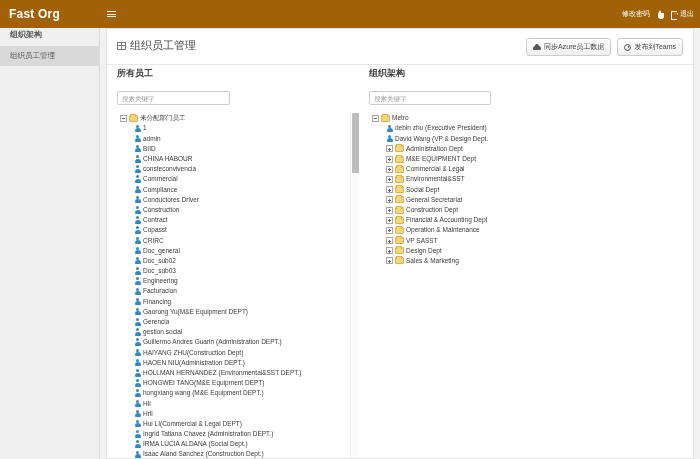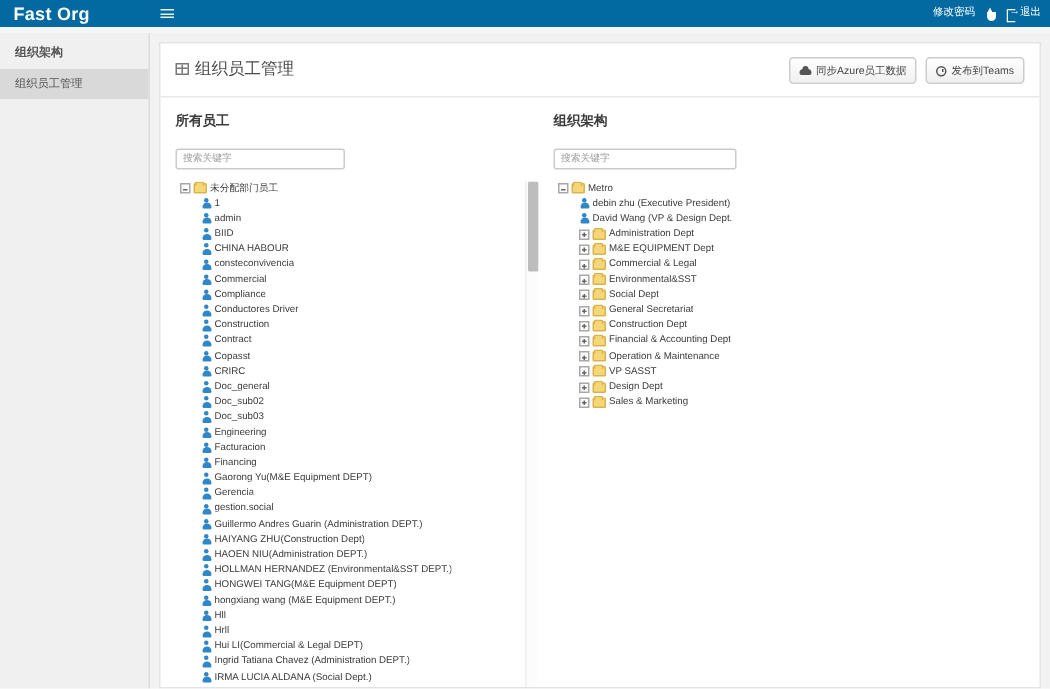--- a/index.html
+++ b/index.html
@@ -6,22 +6,22 @@
   html, body {
     width: 700px; height: 459px;
     font-family: "Liberation Sans", "DejaVu Sans", sans-serif;
     background: #f5f5f5;
     overflow: hidden;
   }
   #app { position: relative; width: 700px; height: 459px; }
 
   
   .topbar {
-    position: absolute; top: 0; left: 0; right: 0; height: 18px;
-    background: #0369a1;
+    position: absolute; top: 0; left: 0; right: 0; height: 28px;
+    background: #a16207;
     display: flex; align-items: center;
     z-index: 10;
   }
   .brand {
     width: 100px; height: 22px;
     display: flex; align-items: center;
     padding-left: 9px;
     color: #fff; font-size: 12px; font-weight: bold;
     letter-spacing: .2px;
   }
@@ -122,21 +122,21 @@
   .clock-ico {
     width: 7px; height: 7px; border: 1px solid #555; border-radius: 50%;
     position: relative; display:inline-block;
   }
   .clock-ico::after {
     content:""; position:absolute; left:2.5px; top:1px; width:1px; height:2.5px; background:#555;
   }
   .divider { height: 1px; background: #e8e8e8; margin: 8px 0 0 0; }
 
   
-  .cols { display: flex; padding: 0; height: calc(100% - 36px); }
+  .cols { display: flex; padding: 0; height: calc(100% - 36px); align-items: center; }
   .col { position: relative; }
   .col-left { width: 252px; padding: 9px 0 0 10px; }
   .col-right { flex: 1; padding: 9px 10px 0 10px; }
   .col-title { font-size: 9px; font-weight: bold; color: #3c3c3c; margin-bottom: 7px; }
   .search-input {
     width: 113px; height: 14px; border: 1px solid #ccc; border-radius: 2px;
     font-size: 6.5px; color: #8a8a8a; padding: 0 4px;
     font-family: "Liberation Sans", sans-serif; background: #fff;
   }
   .search-input.wide { width: 122px; }

